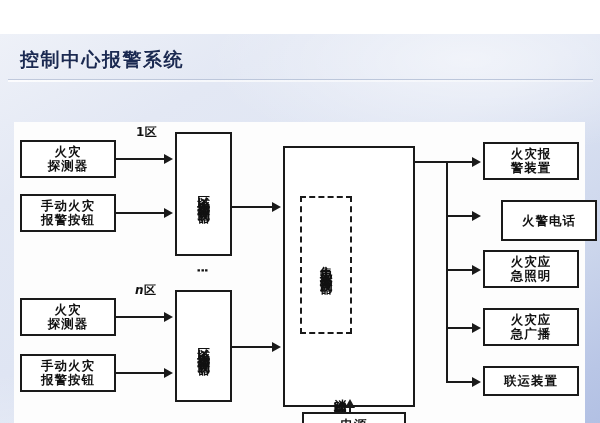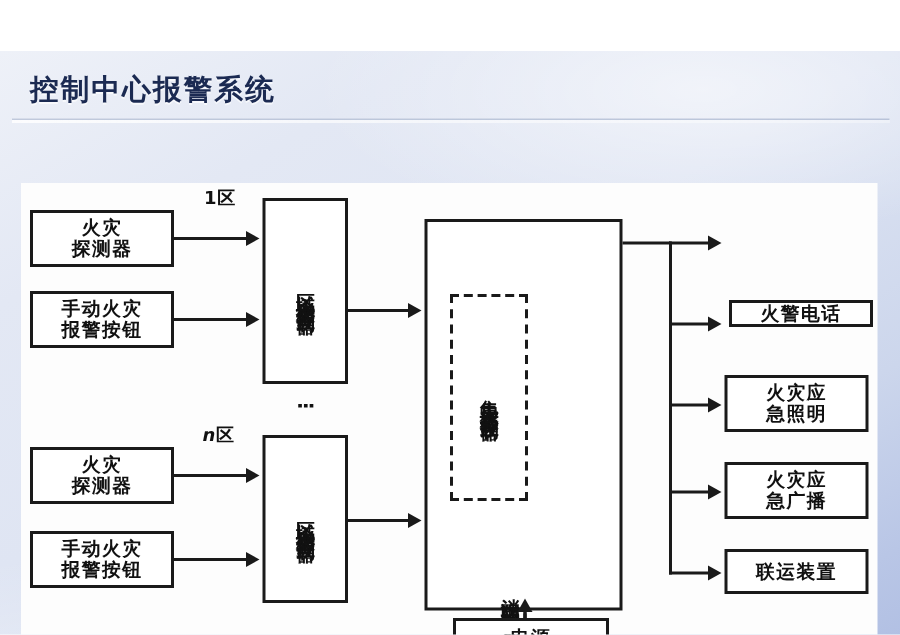--- a/index.html
+++ b/index.html
@@ -205,22 +205,28 @@
     </div>
 
     <div class="box vert" style="left:269px; top:24px; width:132px; height:261px; justify-content:flex-end; padding-right:18px;">
       <span>消防联动控制设备</span>
     </div>
 
     <div class="box vert dashed" style="left:286px; top:74px; width:52px; height:138px;">
       <span>集中火灾报警控制器</span>
     </div>
 
-
-    <div class="box h" style="left:472px; top:78px; width:96px; height:18px;font-family:Liberation Serif, serif;">
+    <div class="box h" style="left:469px; top:20px; width:96px; height:38px;">
+      <span>
+        <span>火灾报</span><br>
+        <span>警装置</span>
+      </span>
+    </div>
+
+    <div class="box h" style="left:487px; top:78px; width:96px; height:41px;font-family:Liberation Serif, serif;">
       <span>火警电话</span>
     </div>
 
     <div class="box h" style="left:469px; top:128px; width:96px; height:38px;">
       <span>
         <span>火灾应</span><br>
         <span>急照明</span>
       </span>
     </div>
 

